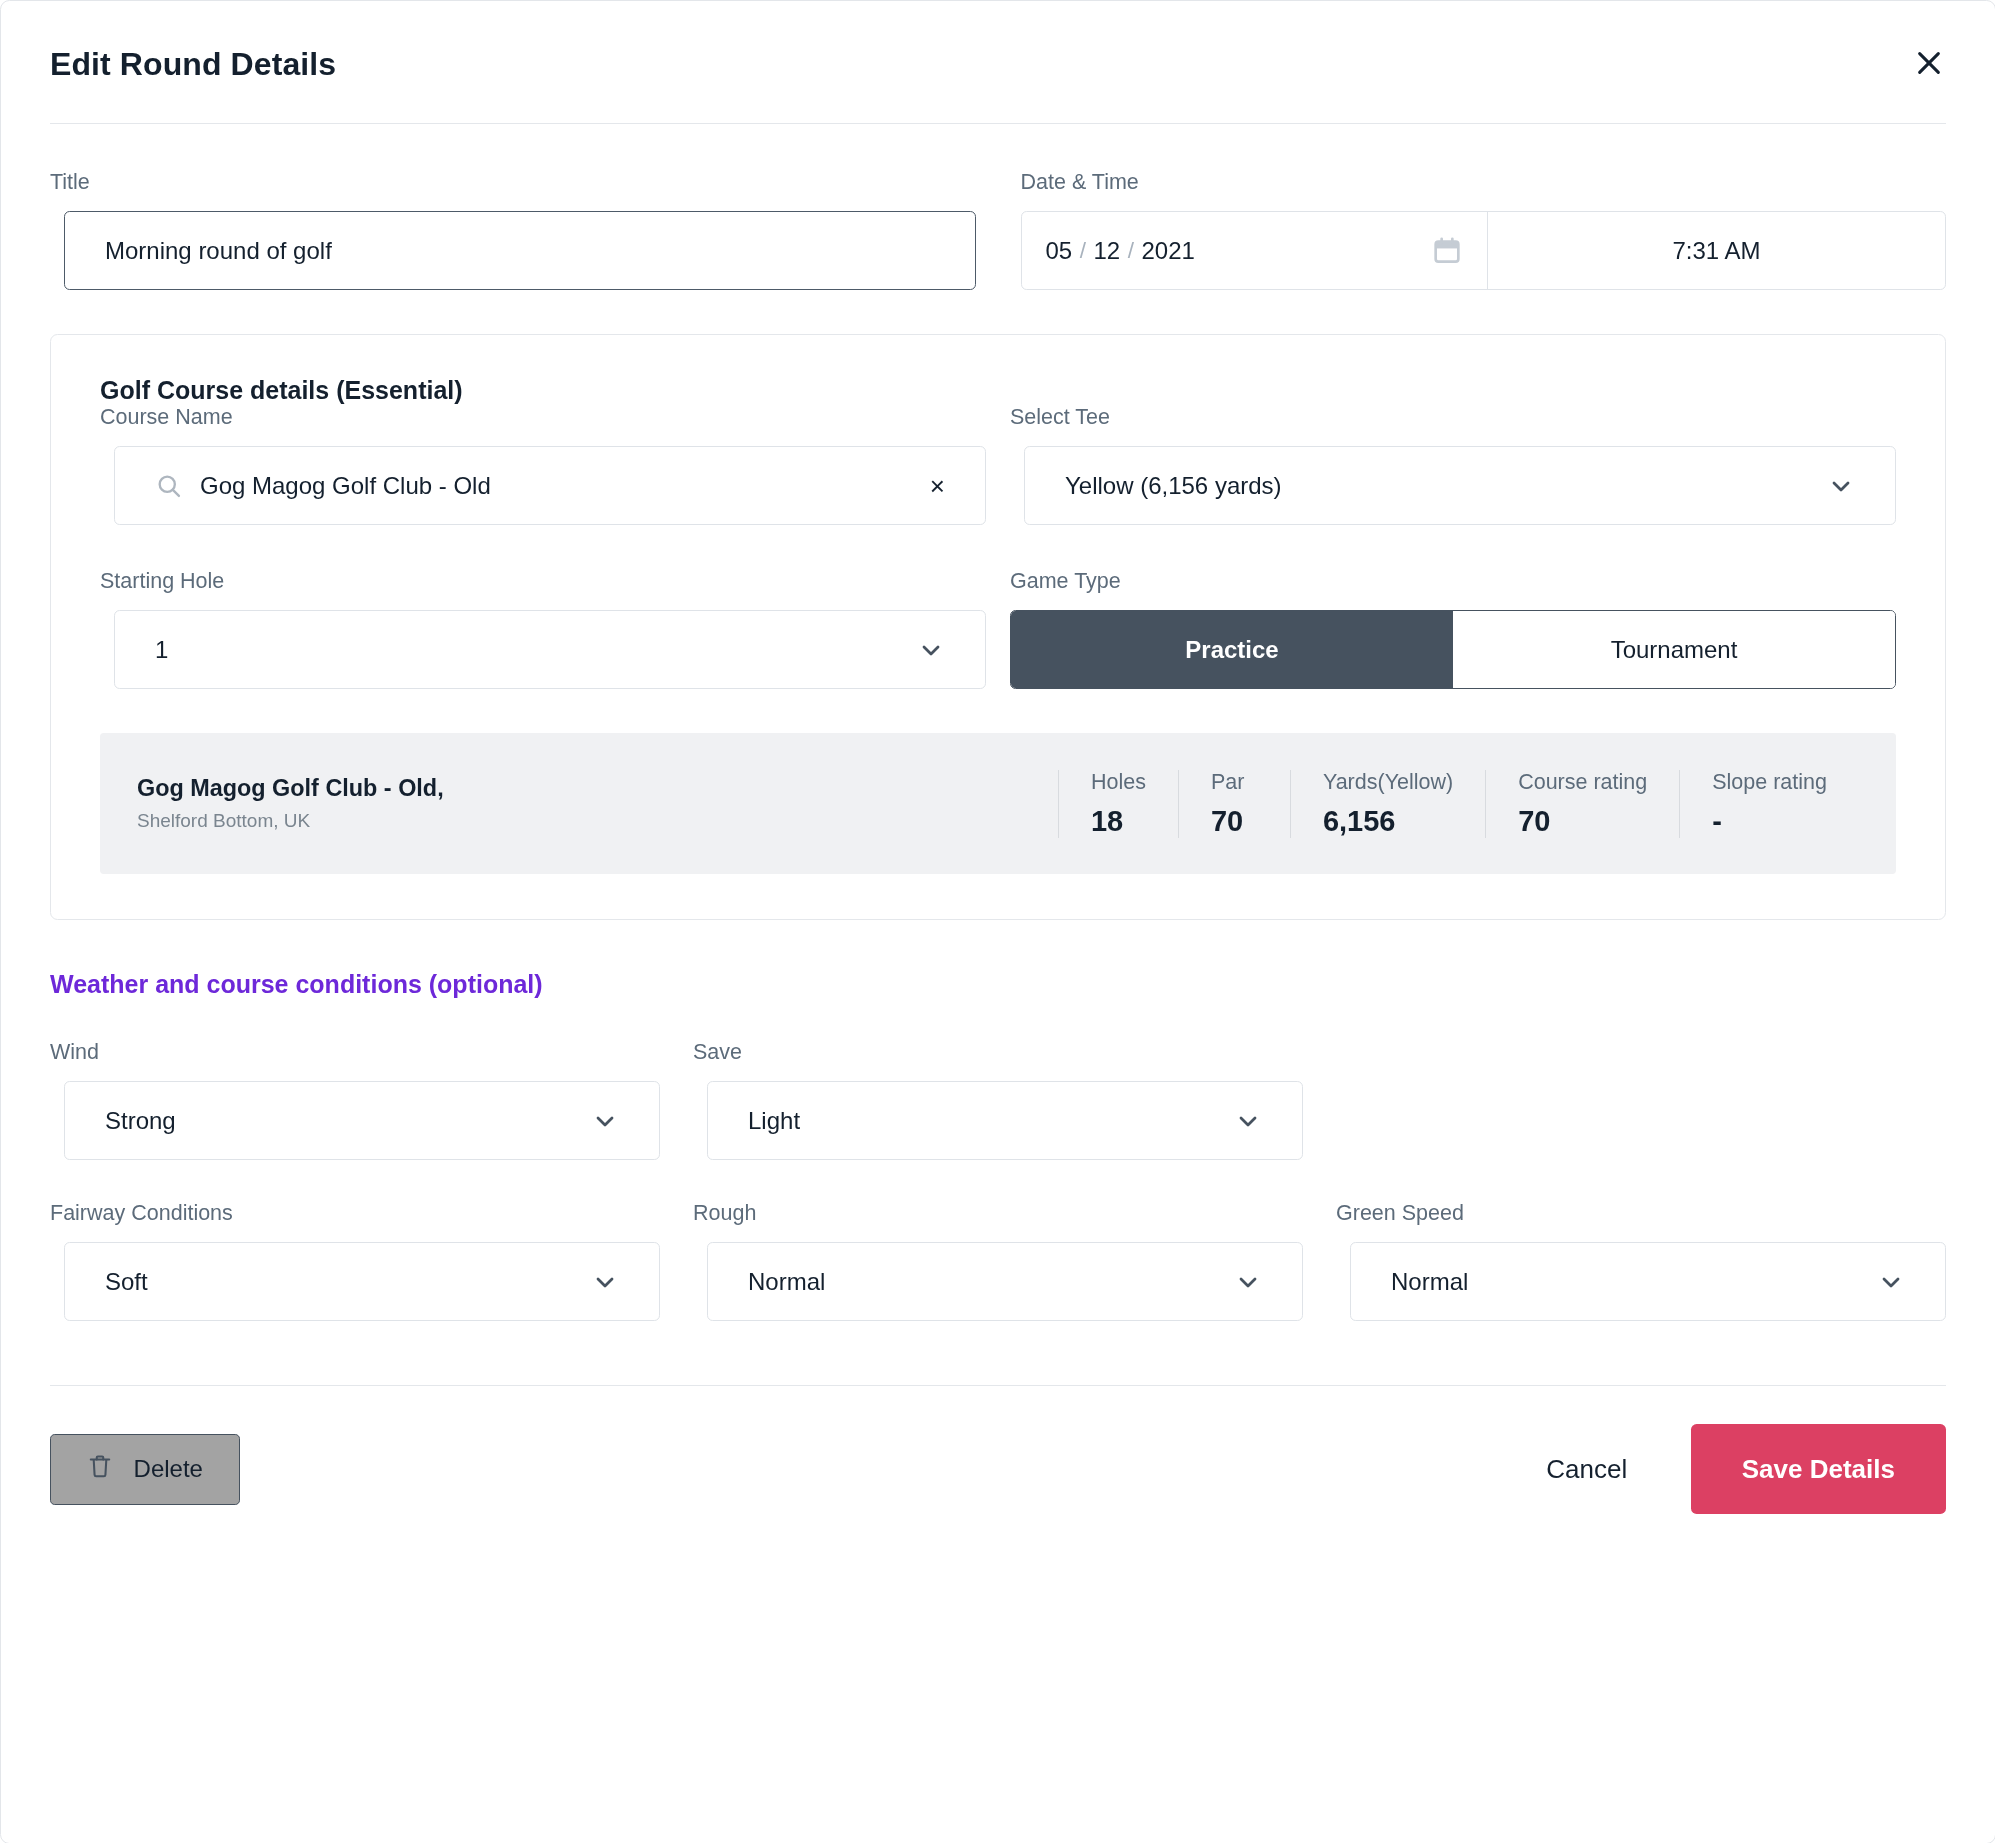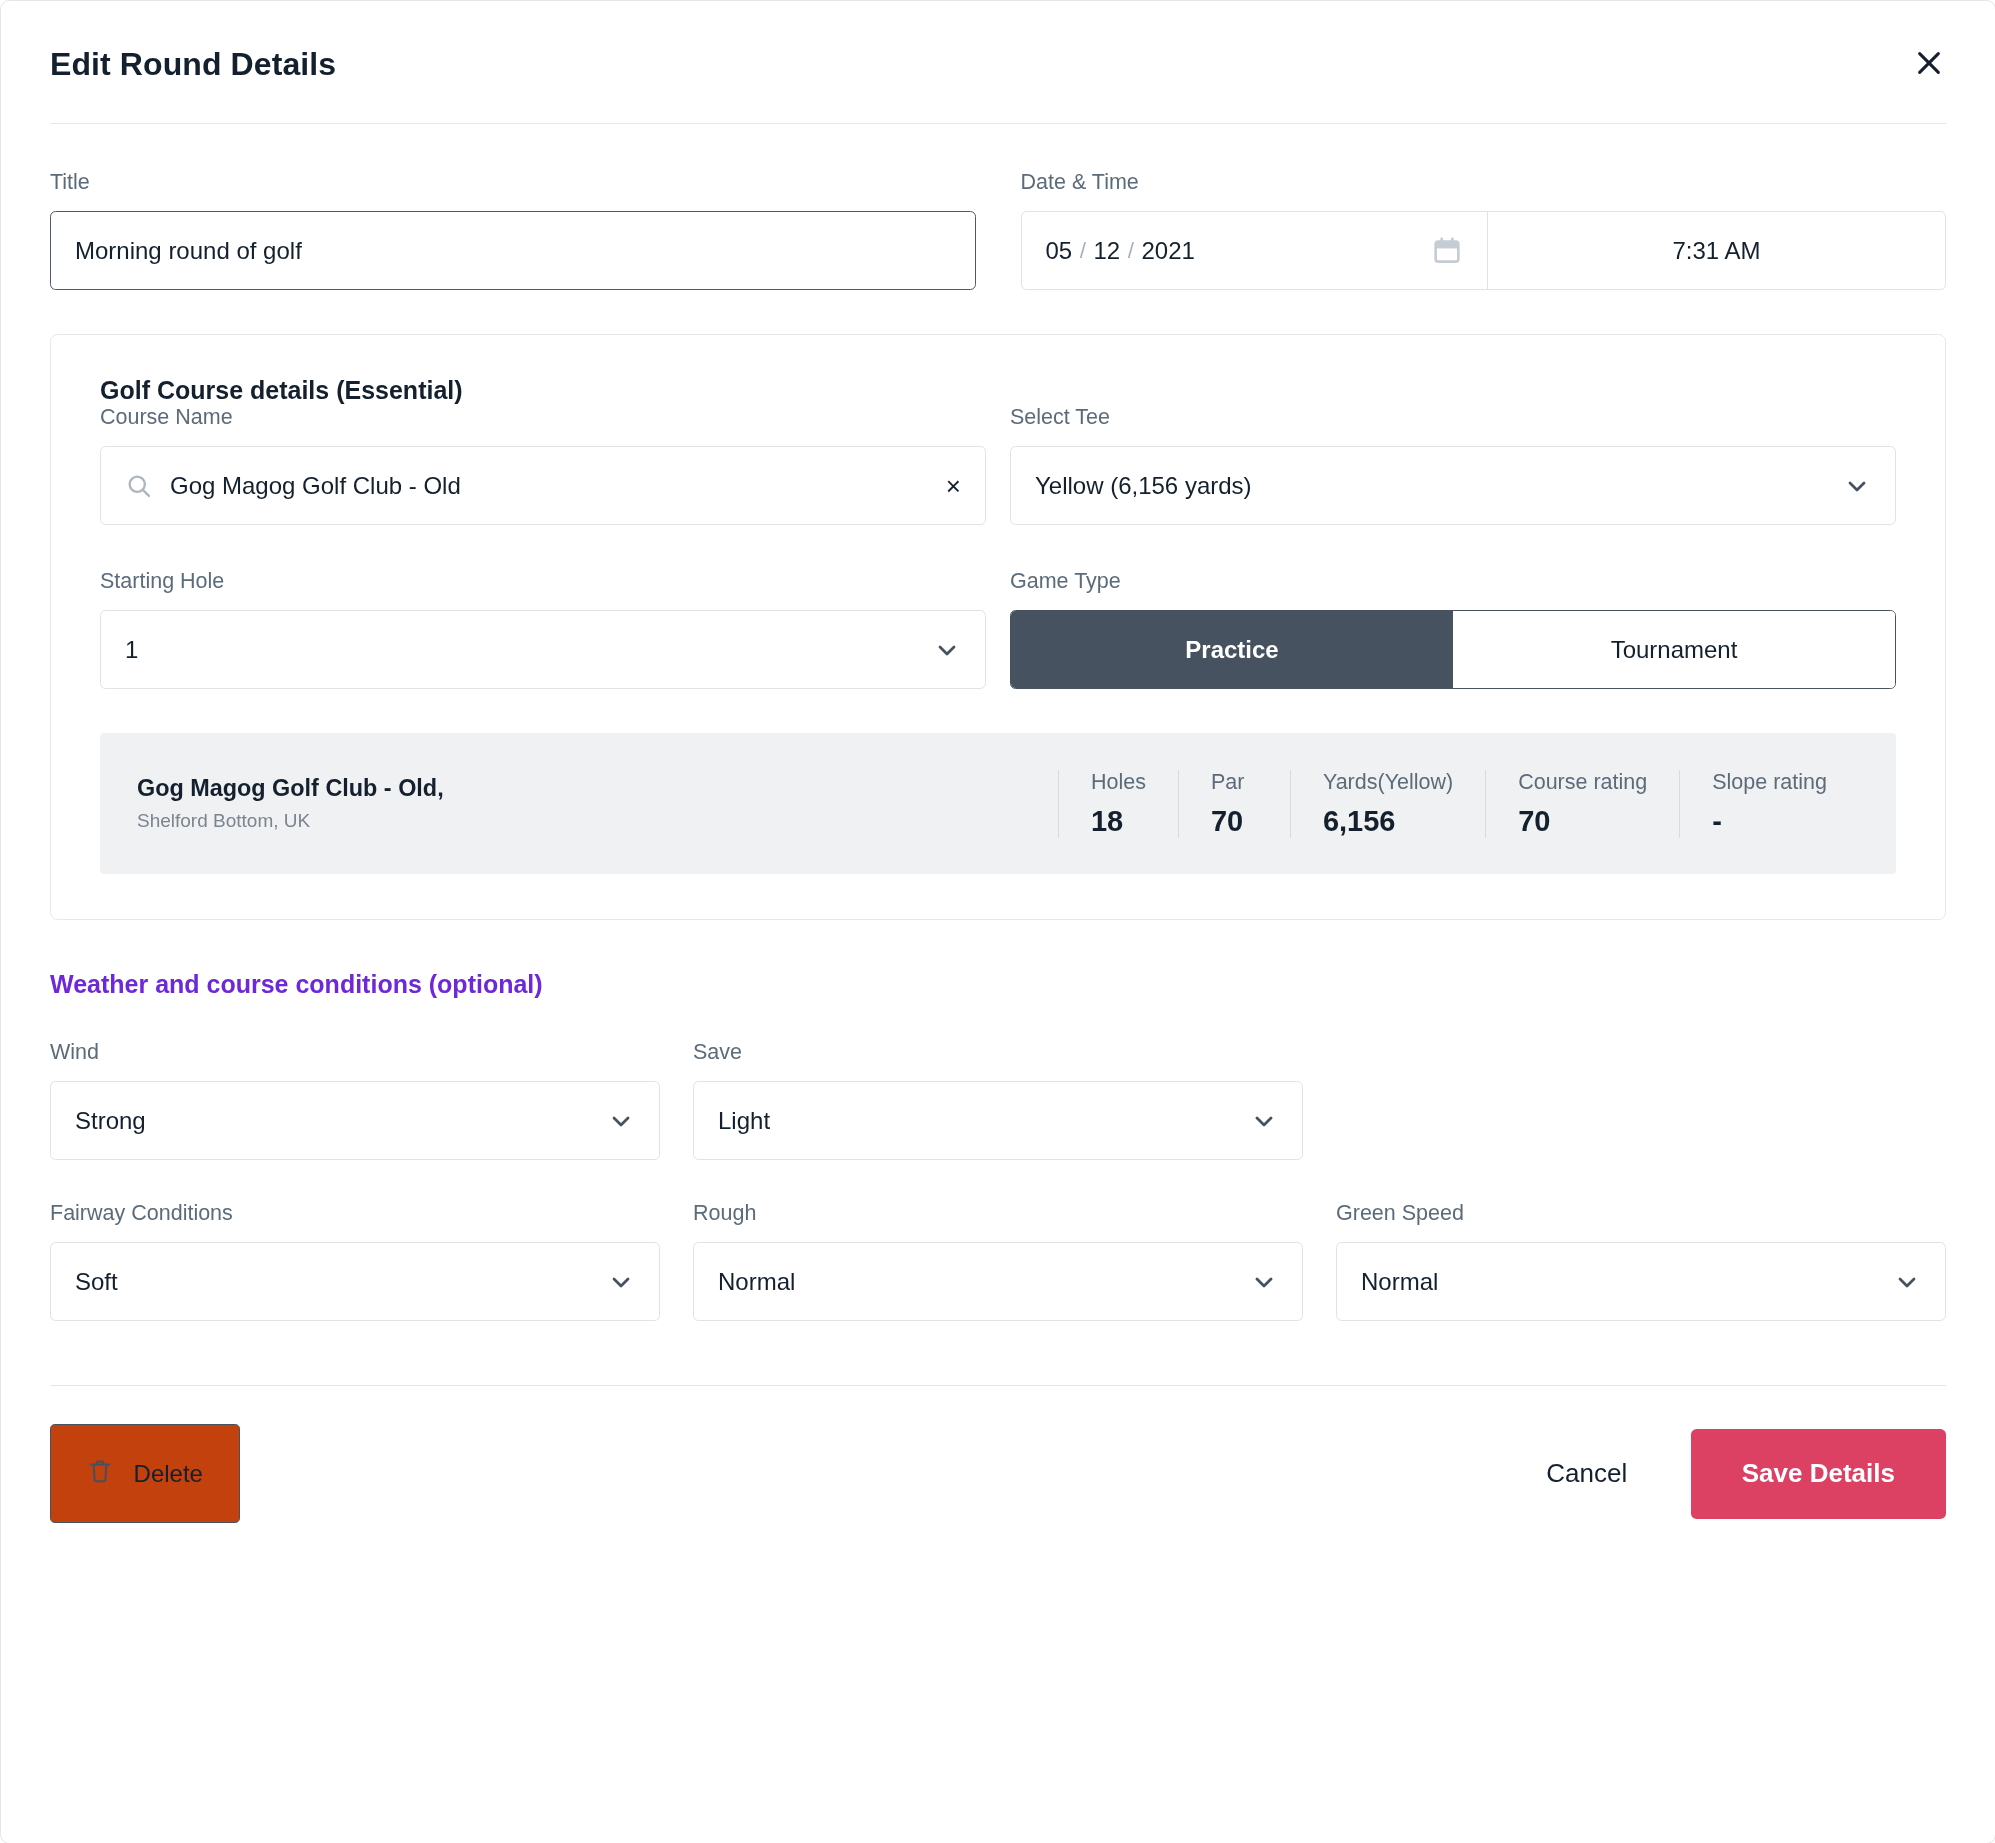--- a/index.html
+++ b/index.html
@@ -63,23 +63,24 @@
     display: block;
     font-weight: normal;
   }
   .input-box {
     height: 79px;
     border: 0.9px solid #dfe3e8;
     border-radius: 5.6px;
     background: #ffffff;
     display: flex;
     align-items: center;
-    padding: 0 24px;
+    padding: 0 40px;
     font-size: 24px;
     color: #14202e;
+    margin-left: 14px;
   }
   .input-box.focused {
     border: 1.9px solid #4d5a68;
   }
   .chevron { margin-left: auto; display: flex; }
 
   
   .top-row {
     display: flex;
     gap: 45px;
@@ -232,25 +233,25 @@
   }
   .footer {
     display: flex;
     align-items: center;
     margin-top: 38px;
   }
   .delete-btn {
     display: flex;
     align-items: center;
     gap: 20.6px;
-    height: 99px;
+    height: 71px;
     padding: 0 36px;
     border: 0.9px solid #46525f;
     border-radius: 4.7px;
-    background: #c2410c;
+    background: #a3a3a3;
     font-size: 24px;
     color: #14202e;
     cursor: pointer;
     font-family: "Liberation Sans", sans-serif;
   }
   .footer-right {
     margin-left: auto;
     display: flex;
     align-items: center;
     gap: 58px;

